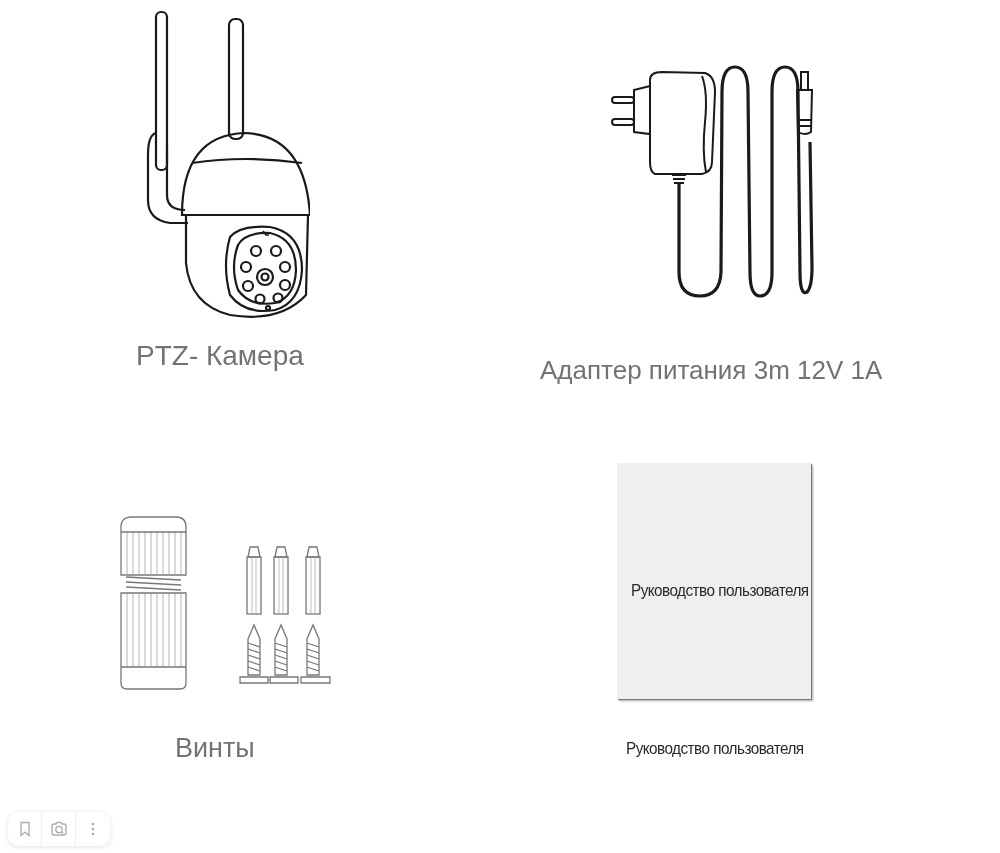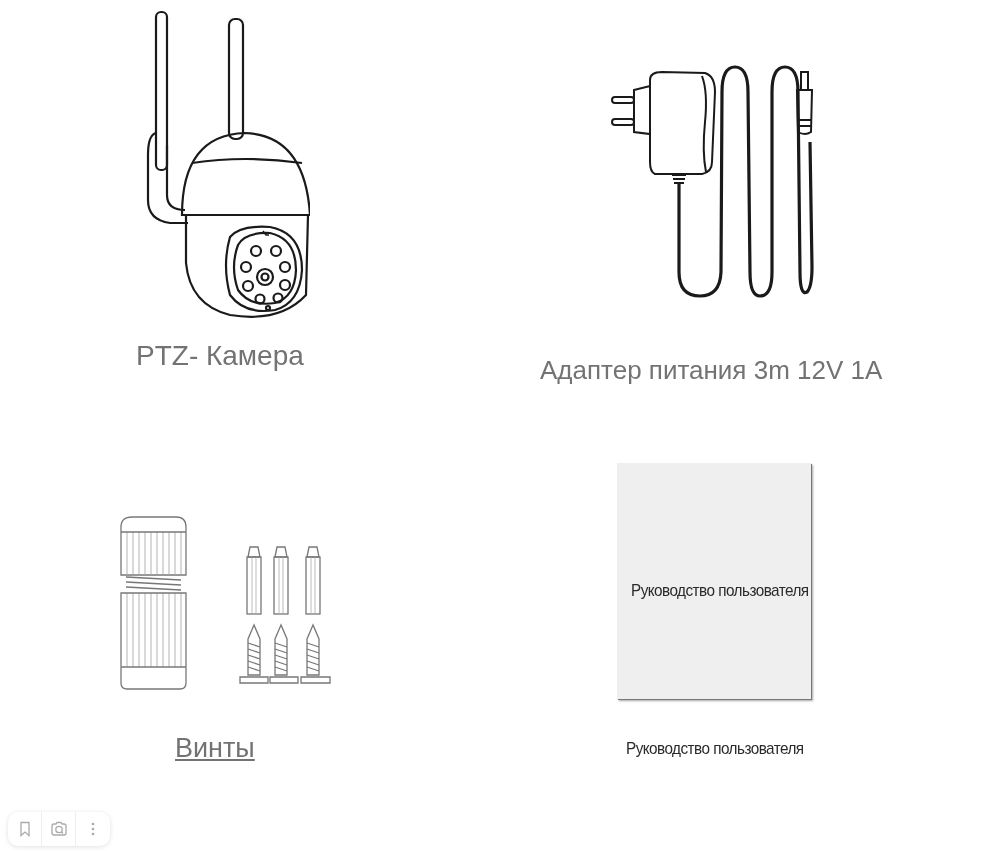--- a/index.html
+++ b/index.html
@@ -1,21 +1,21 @@
 <!DOCTYPE html>
 <html><head>
 <meta charset="utf-8">
 <style>
   html, body { margin: 0; padding: 0; background: #ffffff; }
   body { width: 1000px; height: 853px; position: relative; overflow: hidden; font-family: "Liberation Sans", sans-serif; color: #1a1a1a; }
   .abs { position: absolute; }
   .caption { position: absolute; white-space: nowrap; color: #737373; }
   .cap-camera { left: 136px; top: 340px; font-size: 28px; }
   .cap-adapter { left: 540px; top: 355px; font-size: 26px; }
-  .cap-screws { left: 175px; top: 733px; font-size: 27px; text-decoration: underline; }
+  .cap-screws { left: 175px; top: 733px; font-size: 27px; }
   .cap-manual { left: 626px; top: 739px; font-size: 17px; letter-spacing: -0.6px; transform: scaleX(0.9); transform-origin: left; color: #2a2a2a; }
   .manual-book { position: absolute; left: 617px; top: 463px; width: 194px; height: 236px; background: #efefef; box-shadow: 1px 1px 0 #777, 2px 2px 2px rgba(0,0,0,0.35); }
   .manual-book-text { position: absolute; left: 14px; top: 118px; font-size: 17px; letter-spacing: -0.6px; transform: scaleX(0.9); transform-origin: left; color: #2a2a2a; white-space: nowrap; }
   .toolbar { position: absolute; left: 8px; top: 812px; width: 102px; height: 34px; background: #fff; border-radius: 10px; box-shadow: 0 1px 5px rgba(0,0,0,0.12); display: flex; align-items: center; }
   .tb-btn { width: 34px; height: 34px; display: flex; align-items: center; justify-content: center; border-right: 1px solid #eee; box-sizing: border-box; }
   .tb-btn:last-child { border-right: none; }
   svg { display: block; }
 </style>
 </head>
 <body>

